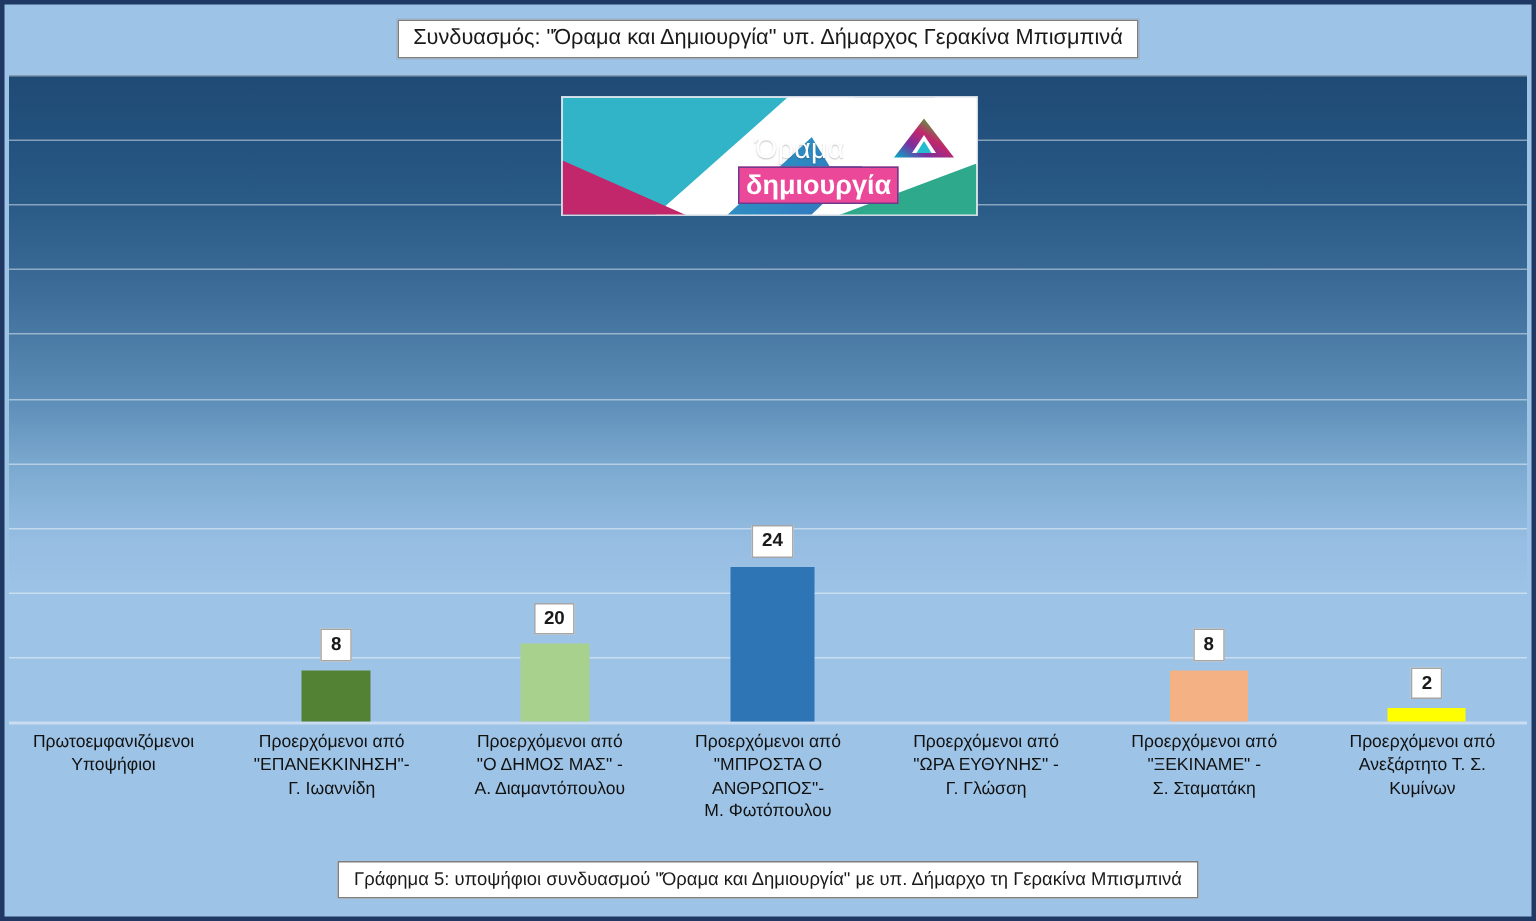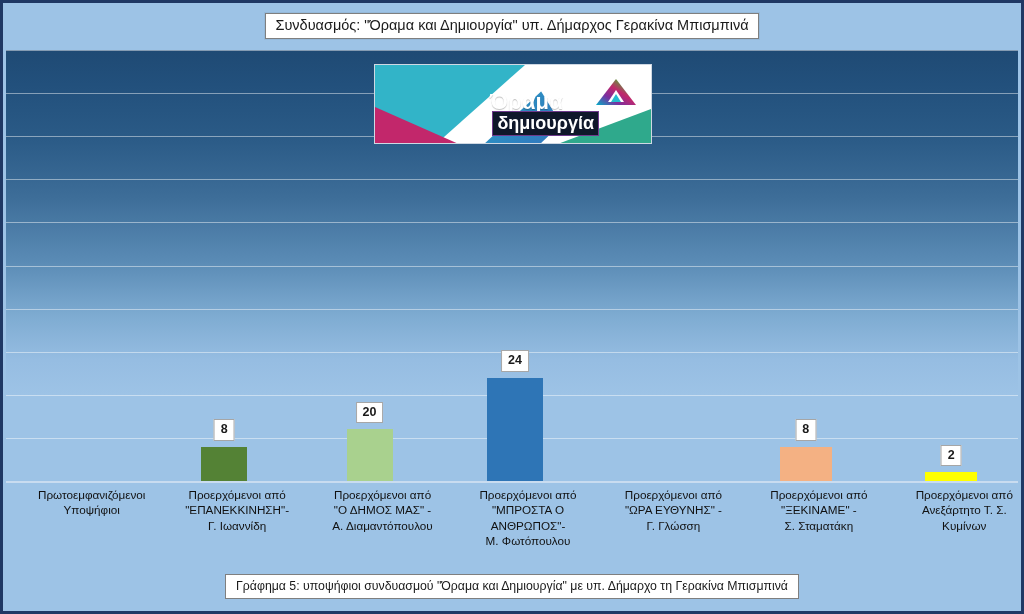--- a/index.html
+++ b/index.html
@@ -63,21 +63,21 @@
   .bar-label{
     position:absolute;left:50%;transform:translateX(-50%);
     background:#ffffff;border:1px solid #a6a6a6;
     color:#1a1a1a;font-size:12.5px;line-height:1;
     padding:3px 6px 4px 6px;
     white-space:nowrap;
     font-weight:bold;
   }
   
   #cat-labels{
-    position:absolute;left:16px;right:3px;top:484px;height:78px;
+    position:absolute;left:0;right:3px;top:484px;height:78px;
   }
   .cat{
     position:absolute;top:0;
     text-align:center;
     font-size:11.7px;line-height:1.32;
     color:#111111;
     white-space:pre-line;
   }
   
   #banner{
@@ -109,32 +109,32 @@
     clip-path:polygon(0 100%,62% 0,100% 0,40% 100%);
   }
   #banner .w-whitetop{
     left:150px;top:0;width:128px;height:46px;
     background:#ffffff;
     clip-path:polygon(0 0,100% 0,100% 100%,22% 100%);
   }
   #banner-text1{
     position:absolute;left:16px;right:88px;top:24px;
     text-align:right;
-    font-size:22px;color:#ffffff;font-weight:bold;
+    font-size:19px;color:#ffffff;font-weight:normal;
     text-shadow:0 1px 1px rgba(0,0,0,.25);
     letter-spacing:.2px;
   }
   #banner-text2{
     position:absolute;left:0;right:52px;top:48px;
     text-align:right;
     font-size:18px;color:#ffffff;font-weight:bold;
   }
   #banner-text2 .amp{color:#ffffff;margin-right:4px;font-weight:bold;}
   #banner-text2 .hl{
-    background:#0f172a;color:#ffffff;
+    background:#ec4899;color:#ffffff;
     padding:1px 4px 2px 4px;
     border:1px solid #6e3a8c;
   }
   #banner-logo-mark{
     position:absolute;right:14px;top:12px;width:42px;height:30px;
   }
   
   #chart-caption{
     position:absolute;left:0;right:0;bottom:12px;
     display:flex;justify-content:center;align-items:center;

